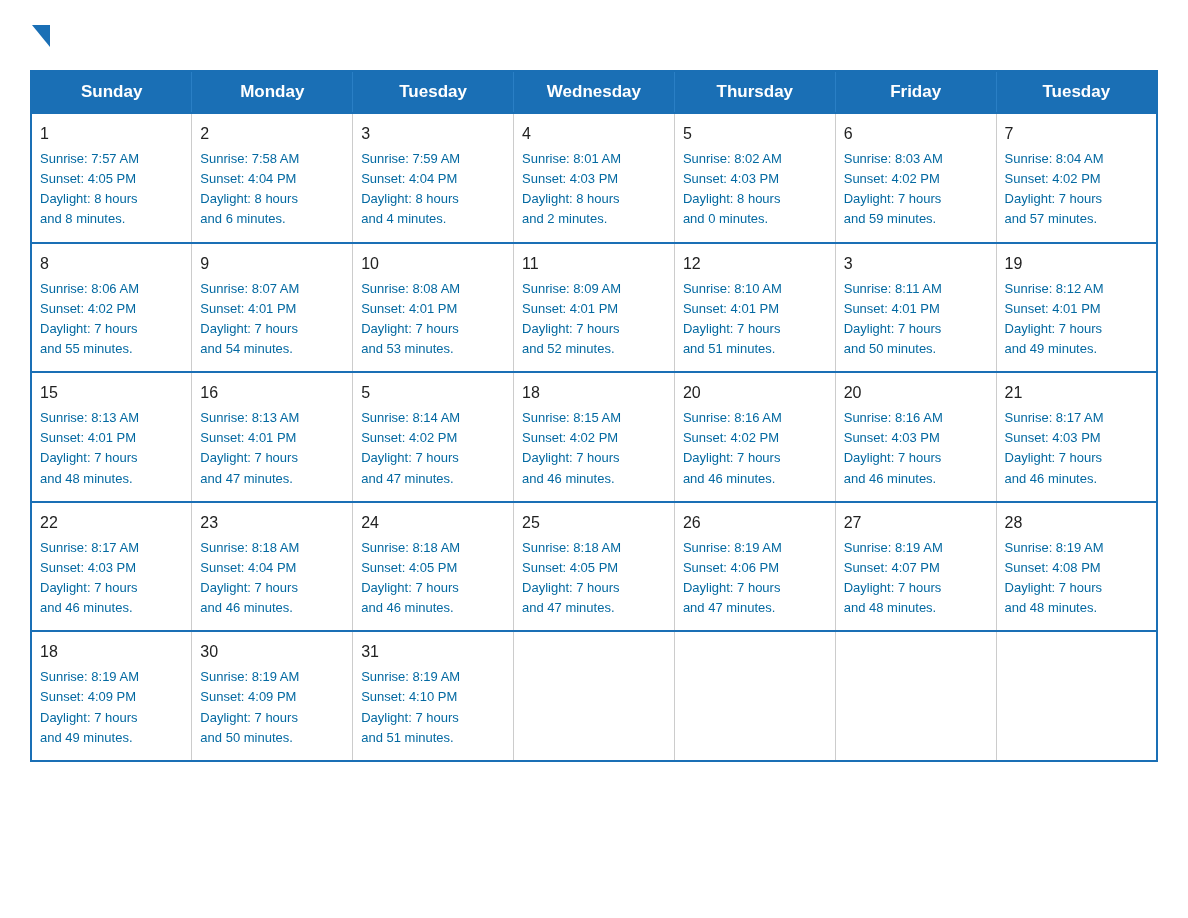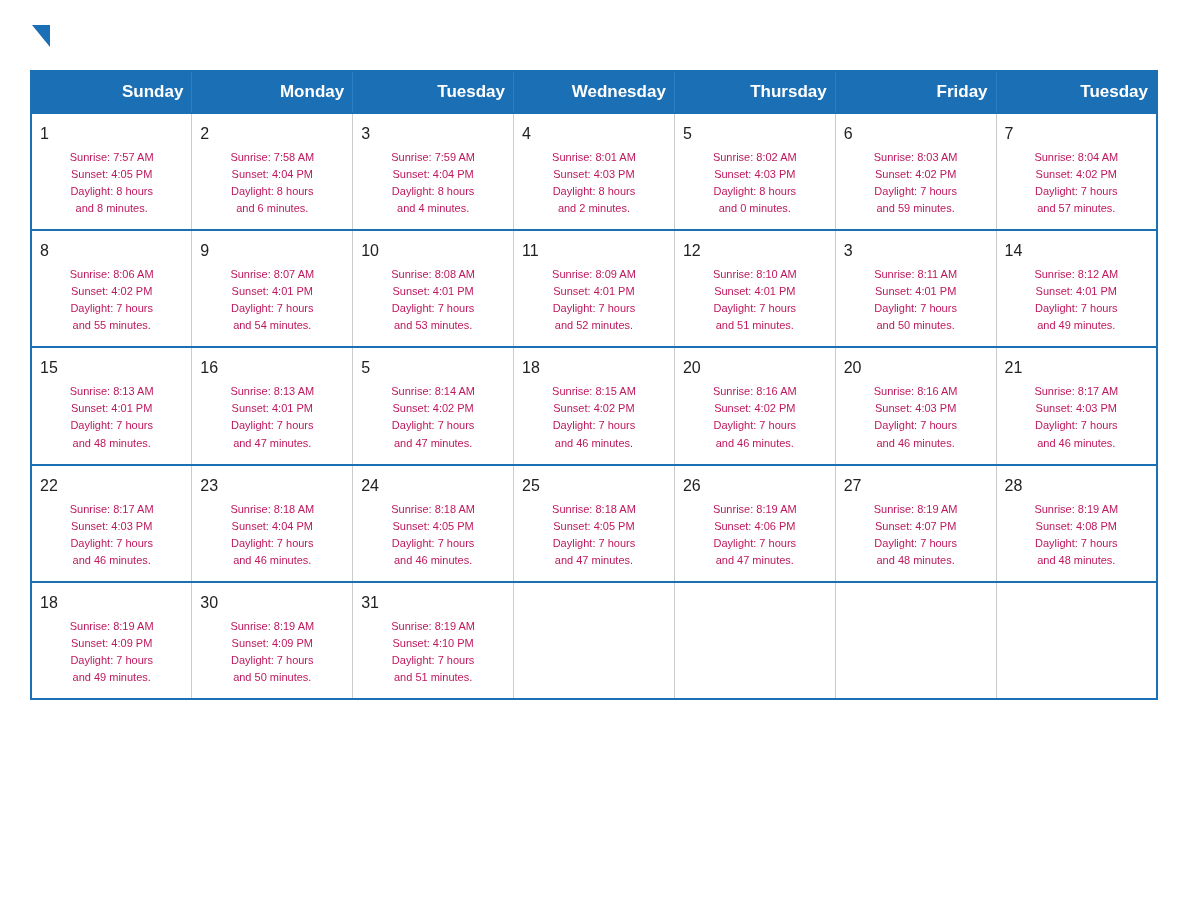--- a/index.html
+++ b/index.html
@@ -35,21 +35,21 @@
       width: 100%;
       border-collapse: collapse;
       border: 2px solid #1a6fb5;
     }
     .calendar thead tr th {
       background: #1a6fb5;
       color: #fff;
       font-size: 17px;
       font-weight: bold;
       padding: 10px 8px;
-      text-align: right;
+      text-align: center;
       border-right: 1px solid #2a7fc5;
     }
     .calendar thead tr th:last-child {
       border-right: none;
     }
     .calendar tbody tr td {
       vertical-align: top;
       padding: 8px 8px 12px 8px;
       border-top: 2px solid #1a6fb5;
       border-right: 1px solid #ccc;
@@ -65,24 +65,23 @@
       background: #fff;
     }
     .day-number {
       font-size: 16px;
       font-weight: normal;
       color: #222;
       display: block;
       margin-bottom: 3px;
     }
     .day-info {
-      color: #be185d;
-      font-size: 11px;
+      color: #0369a1;
+      font-size: 13px;
       line-height: 1.55;
-      text-align: center;
     }
     .logo-wrapper {
       display: flex;
       flex-direction: column;
     }
     .logo-row1 {
       font-size: 30px;
       font-weight: bold;
       color: #222;
       display: flex;
@@ -183,21 +182,21 @@
         </td>
         <td>
           <span class="day-number">12</span>
           <div class="day-info">Sunrise: 8:10 AM<br>Sunset: 4:01 PM<br>Daylight: 7 hours<br>and 51 minutes.</div>
         </td>
         <td>
           <span class="day-number">3</span>
           <div class="day-info">Sunrise: 8:11 AM<br>Sunset: 4:01 PM<br>Daylight: 7 hours<br>and 50 minutes.</div>
         </td>
         <td>
-          <span class="day-number">14</span>
+          <span class="day-number">19</span>
           <div class="day-info">Sunrise: 8:12 AM<br>Sunset: 4:01 PM<br>Daylight: 7 hours<br>and 49 minutes.</div>
         </td>
       </tr>
       <tr>
         <td>
           <span class="day-number">15</span>
           <div class="day-info">Sunrise: 8:13 AM<br>Sunset: 4:01 PM<br>Daylight: 7 hours<br>and 48 minutes.</div>
         </td>
         <td>
           <span class="day-number">16</span>

